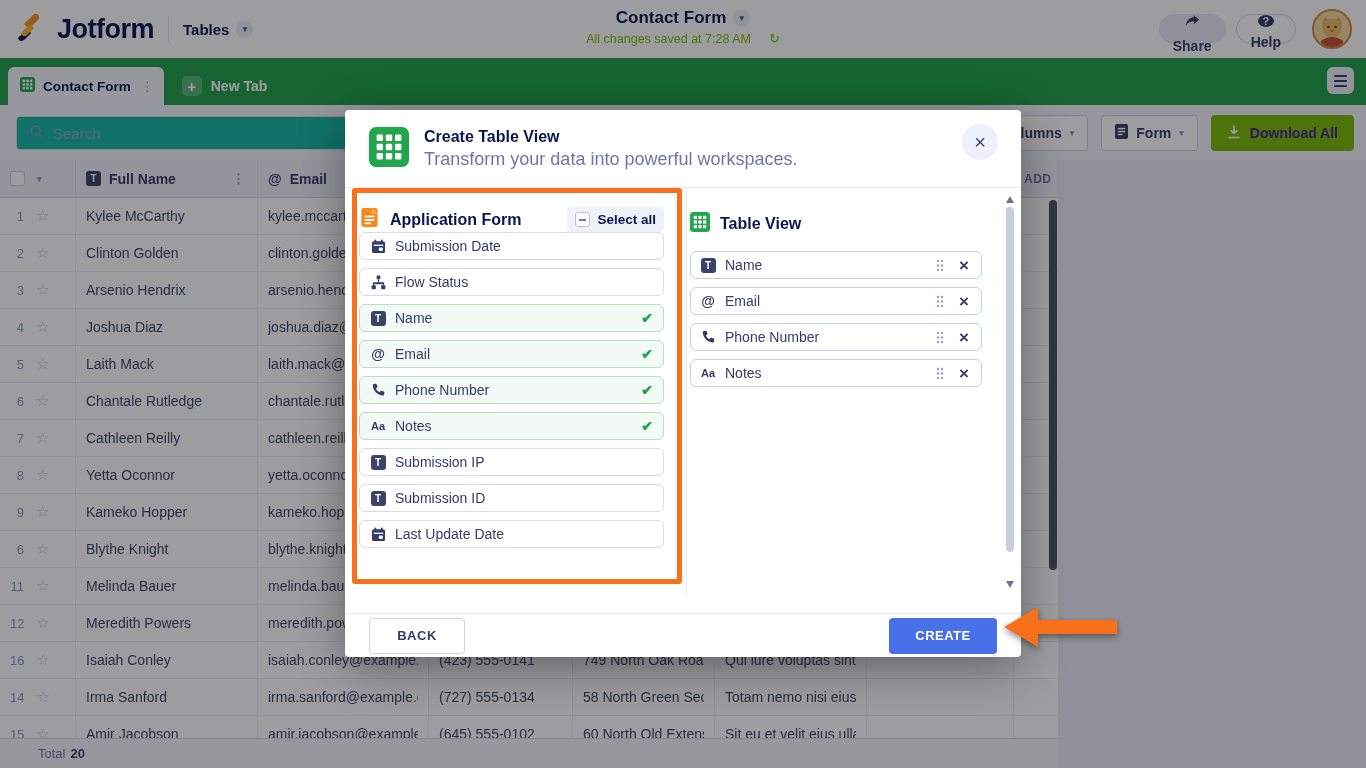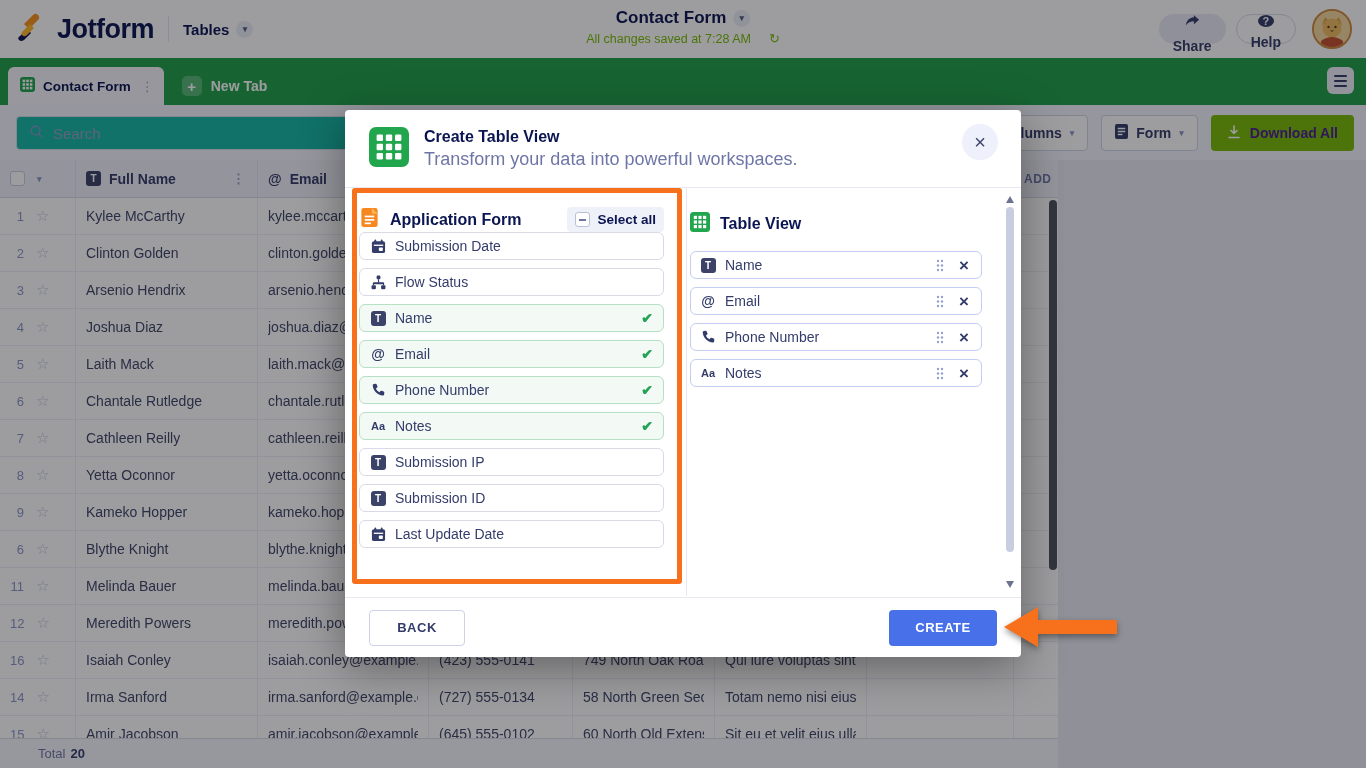--- a/index.html
+++ b/index.html
@@ -102,21 +102,21 @@
   .view-item { height:28px; border:1px solid #c3cef1; border-radius:6px; background:#fff; display:flex; align-items:center; gap:9px; padding:0 9px; margin-bottom:8px; cursor:pointer; }
   .vi-label { font-size:14px; color:#343c6a; flex:1; white-space:nowrap; }
   .drag { display:inline-flex; padding:2px 3px; cursor:grab; }
   .vi-x { color:#343c6a; font-size:17px; font-weight:bold; padding:0 3px; cursor:pointer; line-height:1; }
 
   .m-scroll { position:absolute; left:661px; top:8px; width:9px; height:392px; }
   .tri-up { width:0; height:0; border-left:4.5px solid transparent; border-right:4.5px solid transparent; border-bottom:7px solid #6d738f; margin-bottom:4px; }
   .tri-down { width:0; height:0; border-left:4.5px solid transparent; border-right:4.5px solid transparent; border-top:7px solid #6d738f; position:absolute; bottom:0; }
   .m-thumb { width:8px; height:345px; background:#c9cde0; border-radius:4px; }
 
-  .modal-footer { position:absolute; left:0; bottom:0; width:676px; height:60px; border-top:1px solid #e6e8f3; display:flex; align-items:center; justify-content:space-between; padding:12px 24px;margin-top:44px; }
+  .modal-footer { position:absolute; left:0; bottom:0; width:676px; height:44px; border-top:1px solid #e6e8f3; display:flex; align-items:center; justify-content:space-between; padding:12px 24px;margin-top:44px; }
   .btn-back { width:96px; height:36px; background:#fff; border:1px solid #cdd2e8; border-radius:4px; font-size:13px; font-weight:bold; color:#343c6a; letter-spacing:0.5px; display:flex; align-items:center; justify-content:center; cursor:pointer; }
   .btn-create { width:108px; height:36px; background:#4870e8; border:none; border-radius:4px; font-size:13px; font-weight:bold; color:#fff; letter-spacing:0.5px; display:flex; align-items:center; justify-content:center; cursor:pointer; }
 
   
   .pointer-arrow { position:absolute; left:1004px; top:607px; width:116px; height:40px; z-index:60; filter:drop-shadow(0 3px 3px rgba(20,20,20,0.45)); pointer-events:none; }
   .pa-head { position:absolute; left:0; top:0; width:0; height:0; border-top:20px solid transparent; border-bottom:20px solid transparent; border-right:34px solid #f7711c; }
   .pa-shaft { position:absolute; left:33px; top:13px; width:80px; height:14px; background:#f7711c; }
 </style>
 </head>
 <body>

